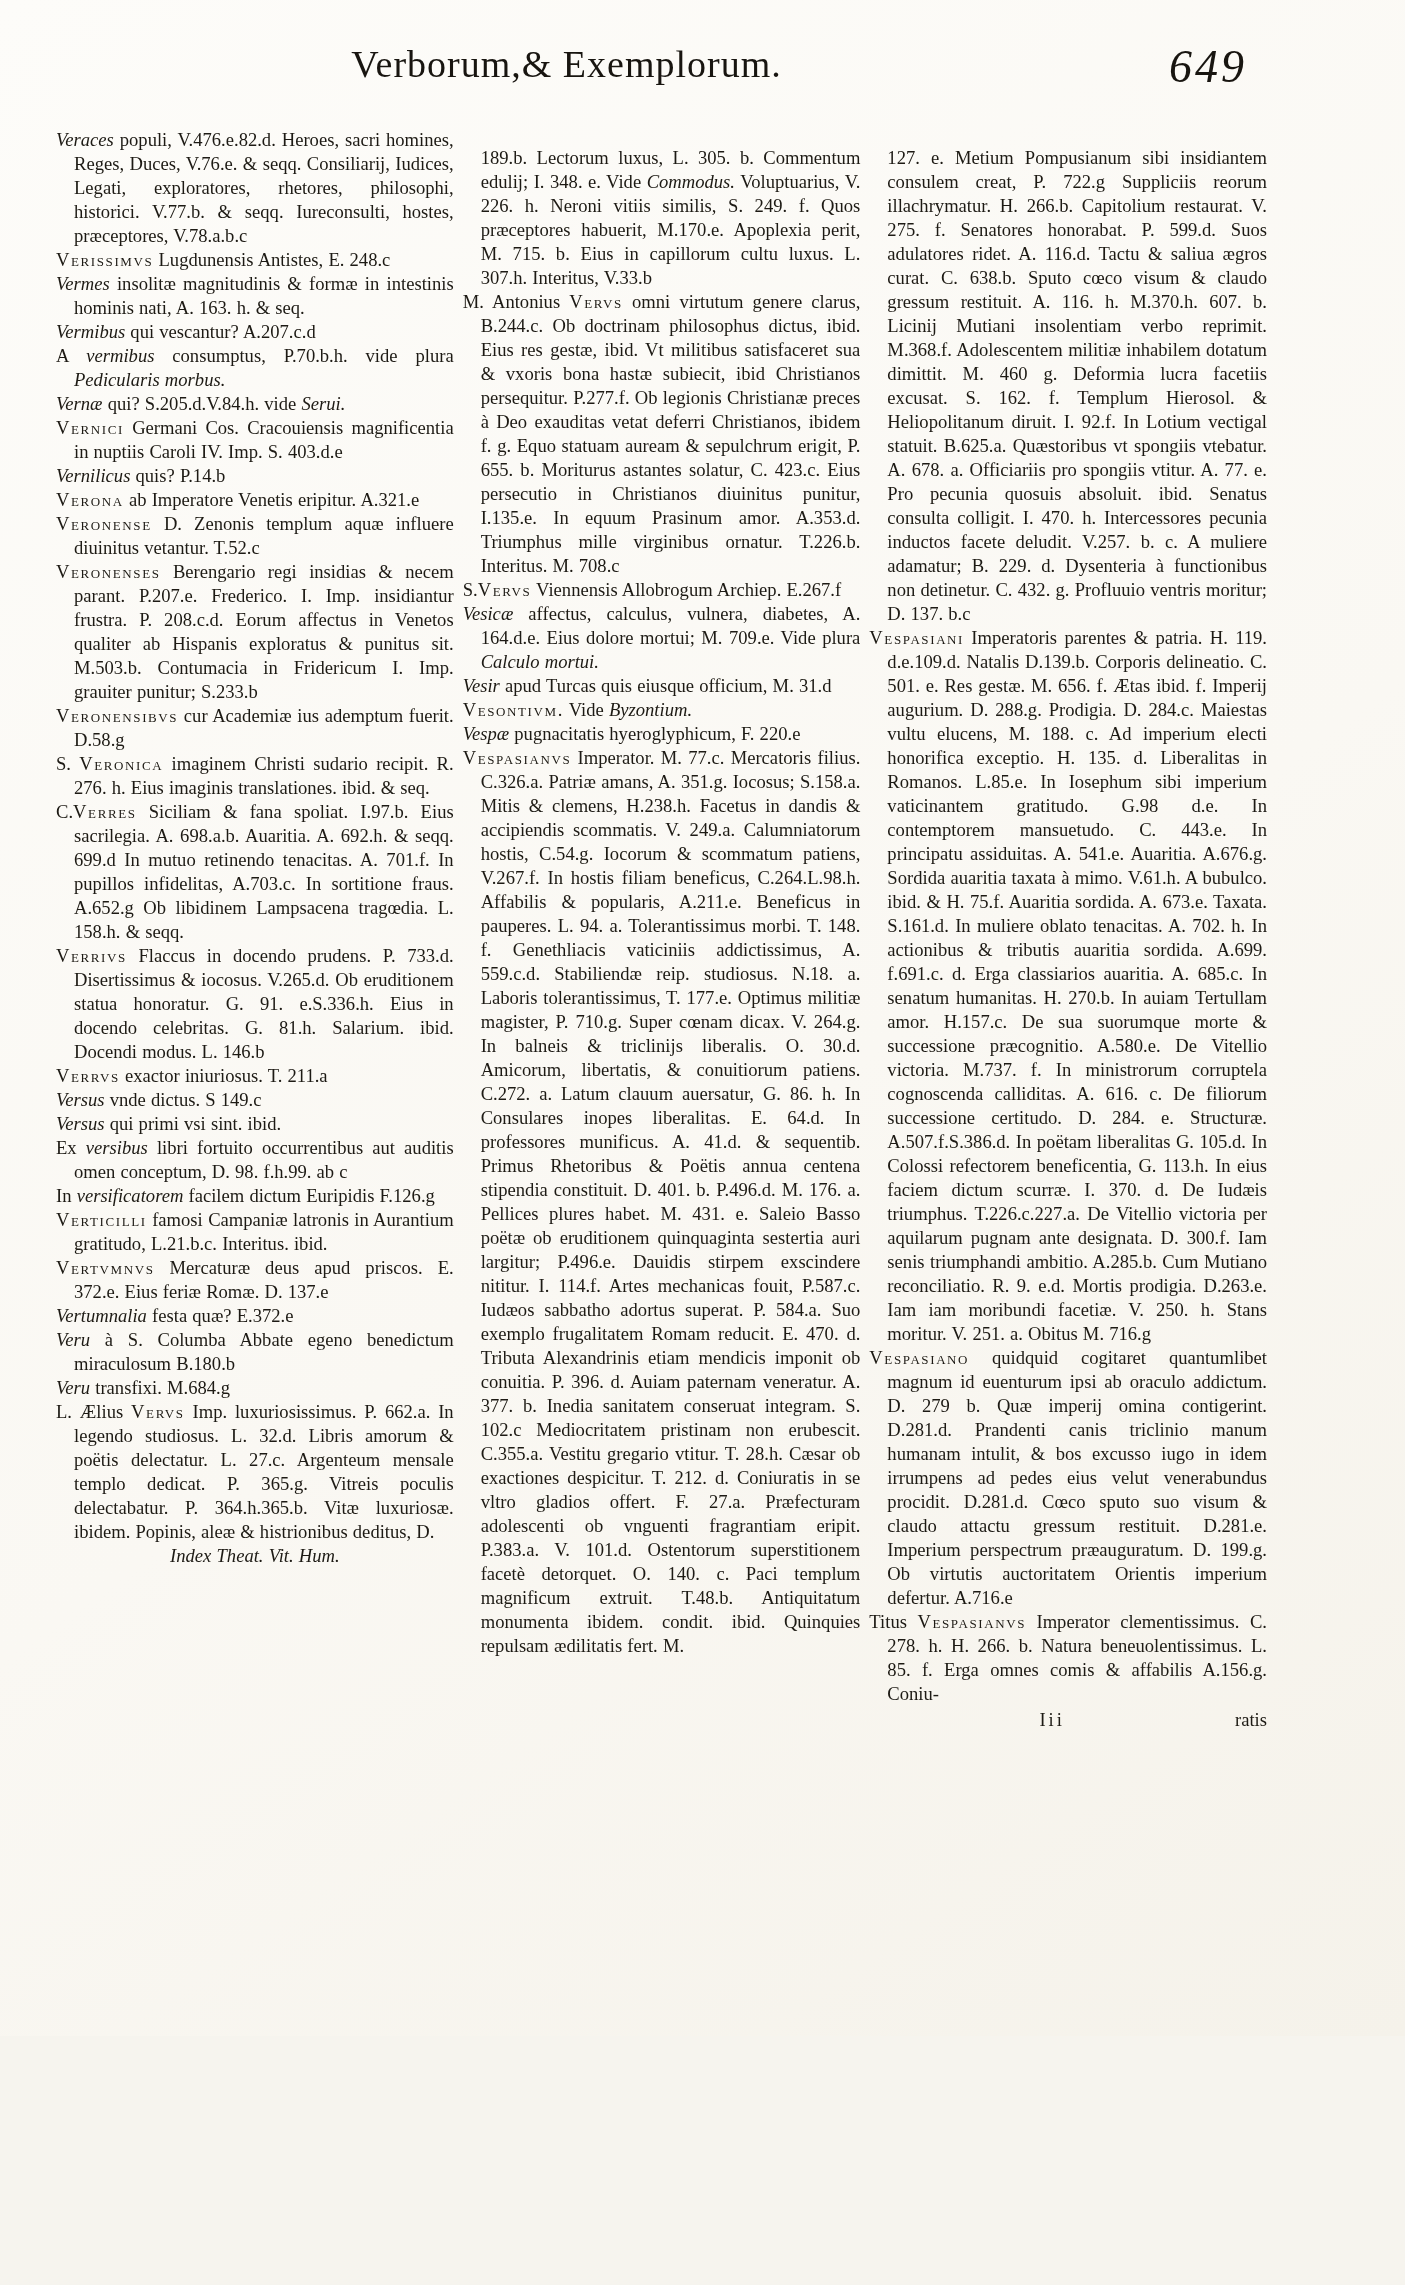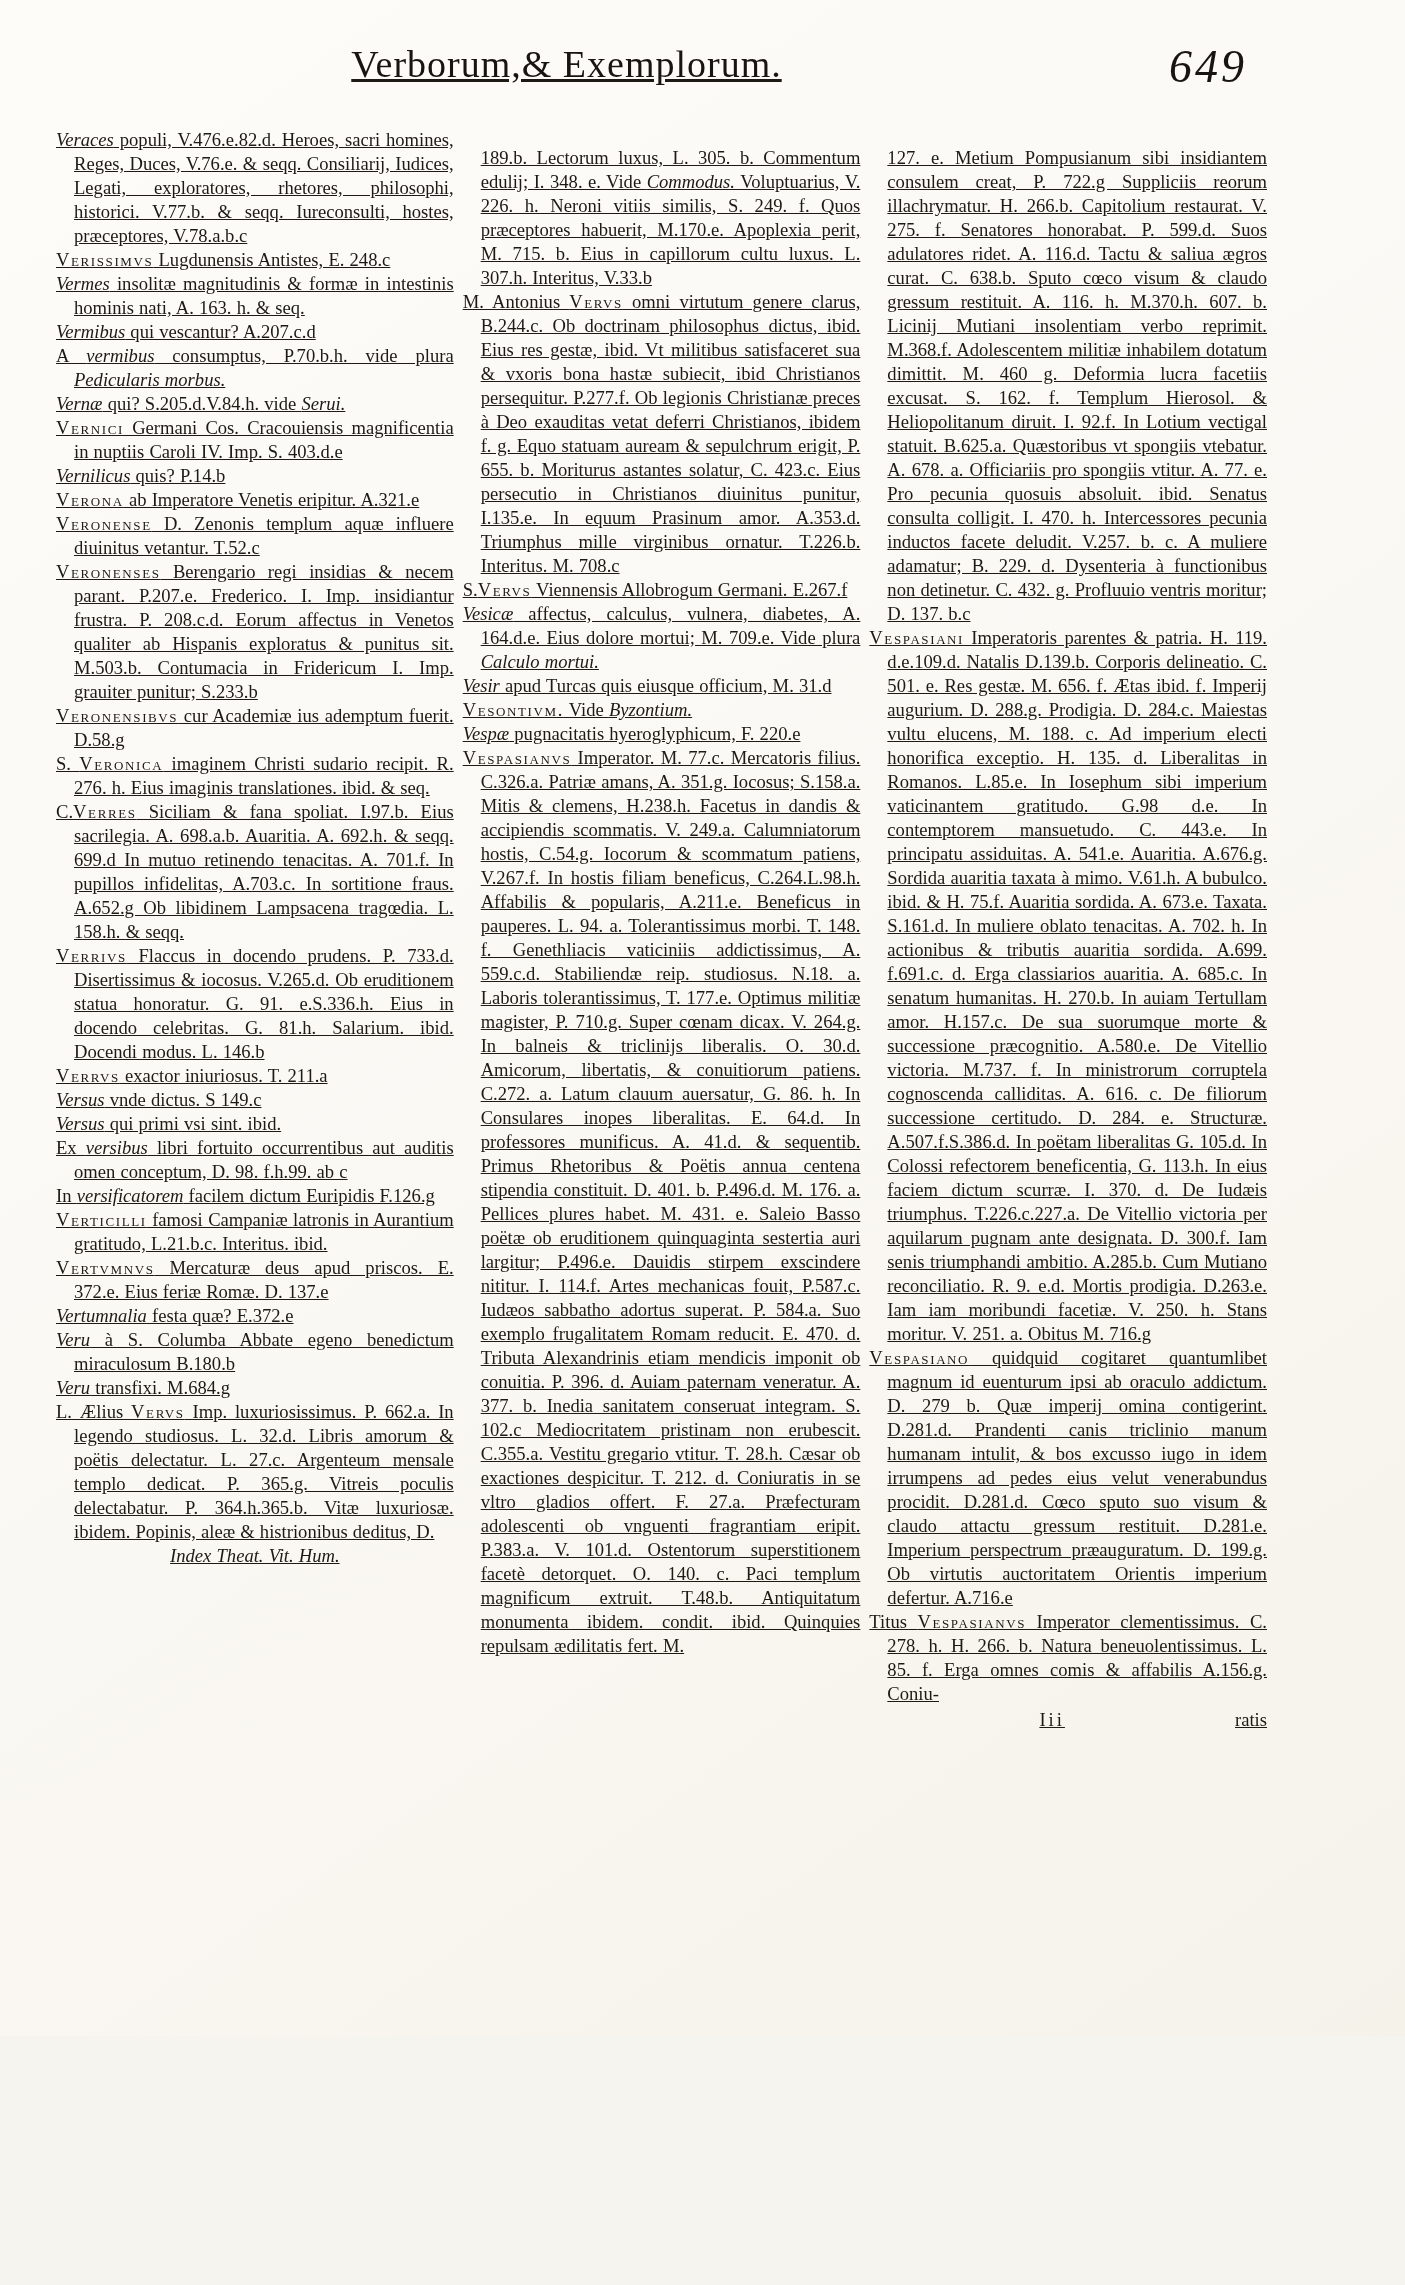--- a/index.html
+++ b/index.html
@@ -12,21 +12,20 @@
     position: relative;
     width: 1405px;
     height: 2036px;
     box-sizing: border-box;
     margin: 0 auto;
     padding: 42px 138px 50px 56px;
     background: linear-gradient(145deg, #fdfcf9 0%, #faf8f3 55%, #f5f2ea 100%);
     color: #1d1a14;
     font-family: "Liberation Serif", "DejaVu Serif", serif;
     overflow: hidden;
-    text-decoration: underline;
   }
   .pagehead {
     position: relative;
     height: 72px;
   }
   .running-title {
     margin: 0;
     padding-right: 190px;
     font-size: 38px;
     font-weight: normal;
@@ -127,21 +126,21 @@
           <p class="entry"><span class="it">Veru</span><span class="rm"> à S. Columba Abbate egeno benedictum miraculosum B.180.b</span></p>
           <p class="entry"><span class="it">Veru</span><span class="rm"> transfixi. M.684.g</span></p>
           <p class="entry"><span class="rm">L. Ælius </span><span class="sc">Vervs</span><span class="rm"> Imp. luxuriosissimus. P. 662.a. In legendo studiosus. L. 32.d. Libris amorum &amp; poëtis delectatur. L. 27.c. Argenteum mensale templo dedicat. P. 365.g. Vitreis poculis delectabatur. P. 364.h.365.b. Vitæ luxuriosæ. ibidem. Popinis, aleæ &amp; histrionibus deditus, D.</span></p>
           <p class="entry center"><span class="it">Index Theat. Vit. Hum.</span></p>
         </div>
     </section>
     <section class="column">
       <div class="colbody">
           <p class="entry cont"><span class="rm">189.b. Lectorum luxus, L. 305. b. Commentum edulij; I. 348. e. Vide </span><span class="it">Commodus.</span><span class="rm"> Voluptuarius, V. 226. h. Neroni vitiis similis, S. 249. f. Quos præceptores habuerit, M.170.e. Apoplexia perit, M. 715. b. Eius in capillorum cultu luxus. L. 307.h. Interitus, V.33.b</span></p>
           <p class="entry"><span class="rm">M. Antonius </span><span class="sc">Vervs</span><span class="rm"> omni virtutum genere clarus, B.244.c. Ob doctrinam philosophus dictus, ibid. Eius res gestæ, ibid. Vt militibus satisfaceret sua &amp; vxoris bona hastæ subiecit, ibid Christianos persequitur. P.277.f. Ob legionis Christianæ preces à Deo exauditas vetat deferri Christianos, ibidem f. g. Equo statuam auream &amp; sepulchrum erigit, P. 655. b. Moriturus astantes solatur, C. 423.c. Eius persecutio in Christianos diuinitus punitur, I.135.e. In equum Prasinum amor. A.353.d. Triumphus mille virginibus ornatur. T.226.b. Interitus. M. 708.c</span></p>
-          <p class="entry"><span class="rm">S.</span><span class="sc">Vervs</span><span class="rm"> Viennensis Allobrogum Germani. E.267.f</span></p>
+          <p class="entry"><span class="rm">S.</span><span class="sc">Vervs</span><span class="rm"> Viennensis Allobrogum Archiep. E.267.f</span></p>
           <p class="entry"><span class="it">Vesicæ</span><span class="rm"> affectus, calculus, vulnera, diabetes, A. 164.d.e. Eius dolore mortui; M. 709.e. Vide plura </span><span class="it">Calculo mortui.</span></p>
           <p class="entry"><span class="it">Vesir</span><span class="rm"> apud Turcas quis eiusque officium, M. 31.d</span></p>
           <p class="entry"><span class="sc">Vesontivm.</span><span class="rm"> Vide </span><span class="it">Byzontium.</span></p>
           <p class="entry"><span class="it">Vespæ</span><span class="rm"> pugnacitatis hyeroglyphicum, F. 220.e</span></p>
           <p class="entry"><span class="sc">Vespasianvs</span><span class="rm"> Imperator. M. 77.c. Mercatoris filius. C.326.a. Patriæ amans, A. 351.g. Iocosus; S.158.a. Mitis &amp; clemens, H.238.h. Facetus in dandis &amp; accipiendis scommatis. V. 249.a. Calumniatorum hostis, C.54.g. Iocorum &amp; scommatum patiens, V.267.f. In hostis filiam beneficus, C.264.L.98.h. Affabilis &amp; popularis, A.211.e. Beneficus in pauperes. L. 94. a. Tolerantissimus morbi. T. 148. f. Genethliacis vaticiniis addictissimus, A. 559.c.d. Stabiliendæ reip. studiosus. N.18. a. Laboris tolerantissimus, T. 177.e. Optimus militiæ magister, P. 710.g. Super cœnam dicax. V. 264.g. In balneis &amp; triclinijs liberalis. O. 30.d. Amicorum, libertatis, &amp; conuitiorum patiens. C.272. a. Latum clauum auersatur, G. 86. h. In Consulares inopes liberalitas. E. 64.d. In professores munificus. A. 41.d. &amp; sequentib. Primus Rhetoribus &amp; Poëtis annua centena stipendia constituit. D. 401. b. P.496.d. M. 176. a. Pellices plures habet. M. 431. e. Saleio Basso poëtæ ob eruditionem quinquaginta sestertia auri largitur; P.496.e. Dauidis stirpem exscindere nititur. I. 114.f. Artes mechanicas fouit, P.587.c. Iudæos sabbatho adortus superat. P. 584.a. Suo exemplo frugalitatem Romam reducit. E. 470. d. Tributa Alexandrinis etiam mendicis imponit ob conuitia. P. 396. d. Auiam paternam veneratur. A. 377. b. Inedia sanitatem conseruat integram. S. 102.c Mediocritatem pristinam non erubescit. C.355.a. Vestitu gregario vtitur. T. 28.h. Cæsar ob exactiones despicitur. T. 212. d. Coniuratis in se vltro gladios offert. F. 27.a. Præfecturam adolescenti ob vnguenti fragrantiam eripit. P.383.a. V. 101.d. Ostentorum superstitionem facetè detorquet. O. 140. c. Paci templum magnificum extruit. T.48.b. Antiquitatum monumenta ibidem. condit. ibid. Quinquies repulsam ædilitatis fert. M.</span></p>
         </div>
     </section>
     <section class="column">
       <div class="colbody">
           <p class="entry cont"><span class="rm">127. e. Metium Pompusianum sibi insidiantem consulem creat, P. 722.g Suppliciis reorum illachrymatur. H. 266.b. Capitolium restaurat. V. 275. f. Senatores honorabat. P. 599.d. Suos adulatores ridet. A. 116.d. Tactu &amp; saliua ægros curat. C. 638.b. Sputo cœco visum &amp; claudo gressum restituit. A. 116. h. M.370.h. 607. b. Licinij Mutiani insolentiam verbo reprimit. M.368.f. Adolescentem militiæ inhabilem dotatum dimittit. M. 460 g. Deformia lucra facetiis excusat. S. 162. f. Templum Hierosol. &amp; Heliopolitanum diruit. I. 92.f. In Lotium vectigal statuit. B.625.a. Quæstoribus vt spongiis vtebatur. A. 678. a. Officiariis pro spongiis vtitur. A. 77. e. Pro pecunia quosuis absoluit. ibid. Senatus consulta colligit. I. 470. h. Intercessores pecunia inductos facete deludit. V.257. b. c. A muliere adamatur; B. 229. d. Dysenteria à functionibus non detinetur. C. 432. g. Profluuio ventris moritur; D. 137. b.c</span></p>

